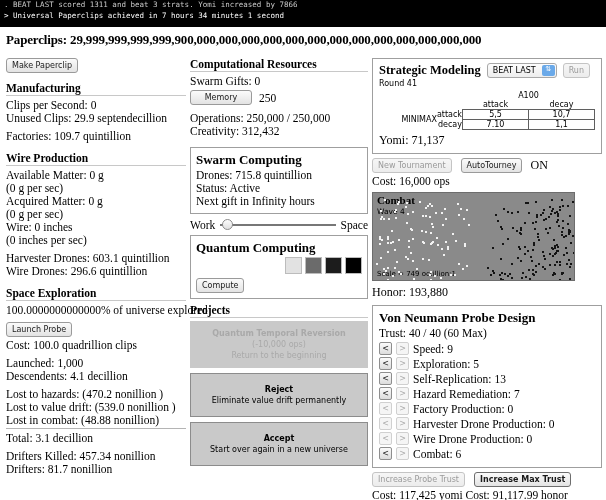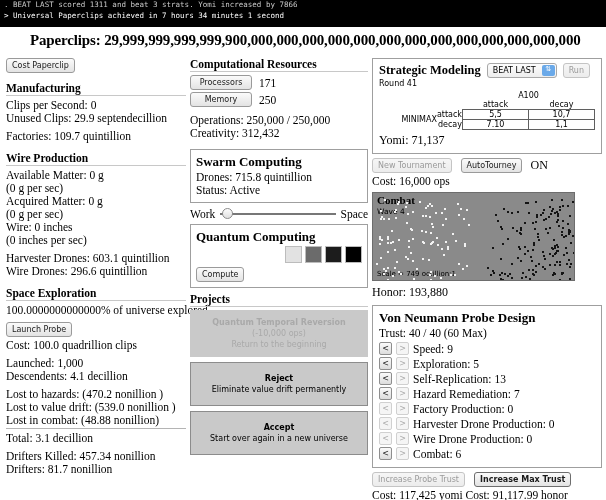--- a/index.html
+++ b/index.html
@@ -25,24 +25,23 @@
     overflow: hidden;
   }
   .console .line { white-space: nowrap; }
   .console .line.faded { color: #d6d6d6; opacity: .95; position: relative; top: -1px; }
 
   
   .clip-title {
     position: absolute; left: 6px; top: 32px;
     font-family: "Liberation Serif", serif;
     font-weight: bold;
-    font-size: 15px;
+    font-size: 13px;
     letter-spacing: -0.15px;
     white-space: nowrap;
-    margin-left: 24px;
   }
 
   
   .col { position: absolute; }
   .col-left   { left: 6px;   top: 58px; width: 180px; }
   .col-mid    { left: 190px; top: 58px; width: 178px; }
   .col-right  { left: 372px; top: 58px; width: 230px; }
 
   h3.sec {
     font-family: "Liberation Serif", serif;
@@ -199,21 +198,21 @@
     <div class="line">&gt; Universal Paperclips achieved in 7 hours 34 minutes 1 second</div>
   </div>
 
   <div class="clip-title">
     <span>Paperclips:</span>
     <span>29,999,999,999,999,900,000,000,000,000,000,000,000,000,000,000,000,000,000</span>
   </div>
 
   <div class="col col-left">
 
-    <button class="btn">Cost Paperclip</button>
+    <button class="btn">Make Paperclip</button>
 
     <div class="gap"></div>
 
     <h3 class="sec">Manufacturing</h3>
     <hr class="rule">
     <div class="txt">Clips per Second: 0</div>
     <div class="txt">Unused Clips: 29.9 septendecillion</div>
     <div class="gap-sm"></div>
     <div class="txt">Factories: 109.7 quintillion</div>
 
@@ -250,40 +249,38 @@
     <div class="txt">Total: 3.1 decillion</div>
     <div class="gap-sm"></div>
     <div class="txt">Drifters Killed: 457.34 nonillion</div>
     <div class="txt">Drifters: 81.7 nonillion</div>
   </div>
 
   <div class="col col-mid">
 
     <h3 class="sec">Computational Resources</h3>
     <hr class="rule">
-
-    <div class="cr-row">
-      <button class="btn cr-btn">Processors</button>
-      <span class="cr-val">171</span>
-    </div>
+    <div class="txt">Swarm Gifts: 0</div>
+
     <div class="cr-row">
       <button class="btn cr-btn">Memory</button>
       <span class="cr-val">250</span>
     </div>
 
     <div class="gap-sm"></div>
     <div class="txt">Operations: 250,000 / 250,000</div>
     <div class="txt">Creativity: 312,432</div>
 
     <div class="gap"></div>
 
     <div class="panel">
       <h4>Swarm Computing</h4>
       <div class="txt">Drones: 715.8 quintillion</div>
       <div class="txt">Status: Active</div>
+      <div class="txt">Next gift in Infinity hours</div>
     </div>
 
     <div class="slider-wrap">
       <span class="slider-label">Work</span>
       <span class="slider-track">
         <span class="slider-thumb"></span>
       </span>
       <span class="slider-label">Space</span>
     </div>
 

